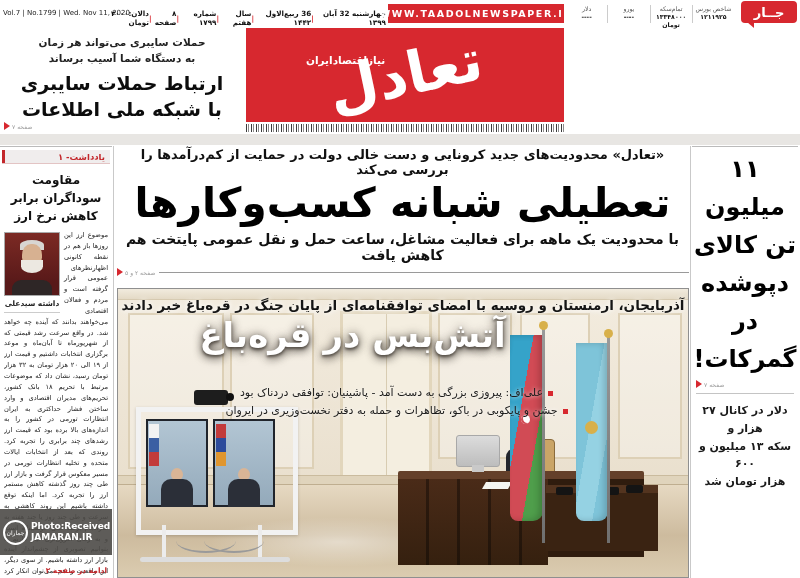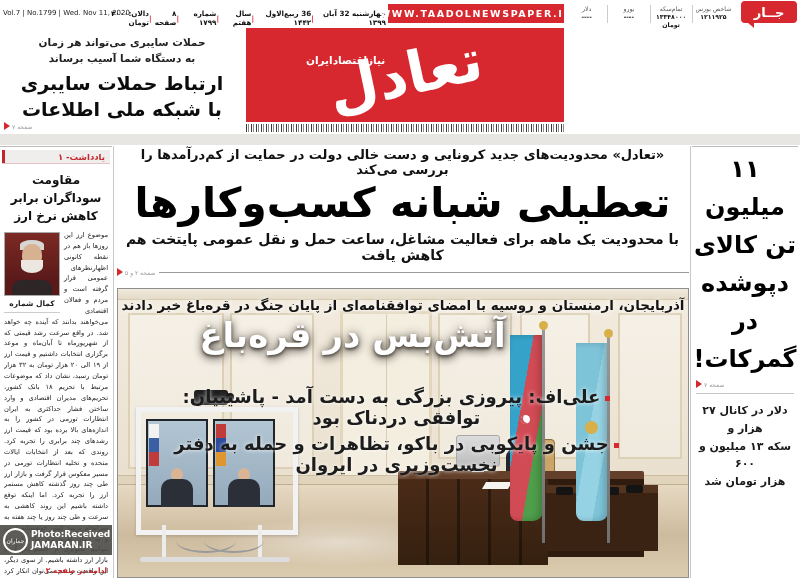--- a/index.html
+++ b/index.html
@@ -47,21 +47,21 @@
               white-space:pre-line;color:#111;}
   .note-body{margin:0 4px;font-size:6.7px;line-height:1.62;text-align:justify;color:#222;height:352px;overflow:hidden;}
   .pbox{float:left;width:56px;margin:2px 4px 2px 0;}
   .pic{position:relative;width:54px;height:62px;border:1px solid #aaa;background:linear-gradient(#7c2a24,#58191а 80%);
        background:linear-gradient(#7c2a24,#581919 80%);overflow:hidden;}
   .pic-hair{position:absolute;left:15px;top:7px;width:24px;height:10px;background:#d8d6d2;border-radius:50% 50% 0 0;}
   .pic-face{position:absolute;left:17px;top:11px;width:20px;height:24px;background:#d7b191;border-radius:45%;}
   .pic-beard{position:absolute;left:16px;top:27px;width:22px;height:13px;background:#ece8e1;border-radius:0 0 50% 50%;}
   .pic-body{position:absolute;left:7px;bottom:0;width:40px;height:15px;background:#2e2626;border-radius:9px 9px 0 0;}
   .pcap{font-size:7.5px;font-weight:bold;text-align:center;margin-top:2px;padding-bottom:2px;border-bottom:1px solid #ccc;}
-  .wm{position:absolute;left:0;bottom:24px;width:112px;height:30px;background:rgba(77,74,71,.9);
+  .wm{position:absolute;left:0;bottom:24px;width:112px;height:46px;background:rgba(77,74,71,.9);
       display:flex;align-items:center;gap:3px;padding:0 3px;direction:ltr;box-sizing:border-box;}
   .wm-logo{width:21px;height:21px;border:2px solid #fff;border-radius:50%;color:#fff;font-size:6px;
            display:flex;align-items:center;justify-content:center;flex:0 0 auto;}
   .wm-l{font-size:9px;font-weight:bold;color:#fff;line-height:1.2;white-space:nowrap;}
   .continue{position:absolute;right:5px;bottom:4px;font-size:7.5px;font-weight:bold;color:#c3272b;}
   
   .lead{position:absolute;left:116px;top:147px;width:573px;text-align:center;direction:rtl;}
   .lead-k{font-size:13px;font-weight:bold;color:#111;}
   .lead-h{font-size:41px;font-weight:900;color:#000;line-height:1.22;margin-top:1px;}
   .lead-s{font-size:14px;font-weight:bold;color:#111;margin-top:3px;}
@@ -120,21 +120,21 @@
                 box-shadow:inset 2px -1px 0 #d14b55;}
   .flag2{left:458px;top:54px;width:32px;height:178px;border-radius:0 0 9px 8px;
          background:linear-gradient(100deg,#7ec4d9 0 45%,#95d2e3 45% 75%,#7ec4d9 75%);box-shadow:inset -4px 0 6px rgba(0,0,0,.18);}
   .flag2::after{content:"";position:absolute;left:9px;top:78px;width:13px;height:13px;background:#d8b04a;border-radius:50%;}
   
   .ph-kicker{top:8px;left:0;right:0;text-align:center;font-size:13.5px;font-weight:800;color:#151515;direction:rtl;
              text-shadow:0 0 5px rgba(255,255,255,.95),0 0 9px rgba(255,255,255,.8);}
   .ph-head{top:26px;left:0;right:101px;text-align:center;font-size:34px;font-weight:900;color:#fff;direction:rtl;
            text-shadow:0 2px 3px rgba(80,74,66,.95),0 0 10px rgba(95,88,80,.85),0 4px 8px rgba(60,55,50,.6);}
   .ph-bullets{top:92px;left:0;right:50px;text-align:center;direction:rtl;}
-  .pb{position:static;display:block;font-size:18px;font-weight:700;color:#1c1c1c;margin-top:5px;
+  .pb{position:static;display:block;font-size:11px;font-weight:400;color:#1c1c1c;margin-top:5px;
       text-shadow:0 0 4px rgba(255,255,255,.9);margin-left:37px;}
   .pb::before{content:"";display:inline-block;width:5px;height:5px;background:#d7282f;margin-left:5px;vertical-align:middle;}
   
   .rcol{position:absolute;left:692px;top:146px;width:106px;height:432px;direction:rtl;text-align:center;border-top:1px solid #bbb;}
   .rc-k{font-size:11px;font-weight:bold;line-height:1.6;color:#1a1a1a;margin-top:8px;white-space:pre-line;}
   .rc-h1{font-size:24px;font-weight:900;line-height:1.58;color:#000;margin-top:4px;white-space:pre-line;}
   .rc-div{border-top:1px solid #c4c4c4;margin:5px 4px;}
   .rc-marker{justify-content:flex-start;margin:2px 0 0 4px;}
 </style>
 </head>
@@ -204,21 +204,21 @@
     <div class="note-title">مقاومت سوداگران برابر
 کاهش نرخ ارز</div>
     <div class="note-body">
       <div class="pbox">
         <div class="pic">
           <div class="pic-hair"></div>
           <div class="pic-face"></div>
           <div class="pic-beard"></div>
           <div class="pic-body"></div>
         </div>
-        <div class="pcap">کمال شماره</div>
+        <div class="pcap">داشته سیدعلی</div>
       </div>
       <span>موضوع ارز این روزها باز هم در نقطه کانونی اظهارنظرهای عمومی قرار گرفته است و مردم و فعالان اقتصادی می‌خواهند بدانند که آینده چه خواهد شد. در واقع سرعت رشد قیمتی که از شهریورماه تا آبان‌ماه و موعد برگزاری انتخابات داشتیم و قیمت ارز از ۱۹ الی ۲۰ هزار تومان به ۳۲ هزار تومان رسید، نشان داد که موضوعات مرتبط با تحریم ۱۸ بانک کشور، تحریم‌های مدیران اقتصادی و وارد ساختن فشار حداکثری به ایران انتظارات تورمی در کشور را به اندازه‌های بالا برده بود که قیمت ارز رشدهای چند برابری را تجربه کرد. روندی که بعد از انتخابات ایالات متحده و تخلیه انتظارات تورمی در مسیر معکوس قرار گرفت و بازار ارز طی چند روز گذشته کاهش مستمر ارز را تجربه کرد. اما اینکه توقع داشته باشیم این روند کاهشی به سرعت و طی چند روز یا چند هفته به سرانجام برسد کمی خوشبینانه است و به زمان افزون‌تری نیاز داریم تا بتوانیم تصویری از چشم‌انداز آینده بازار ارز داشته باشیم. از سوی دیگر، این واقعیت را هم نمی‌توان انکار کرد که برخی افراد و جریانات بانفوذ در کشورمان از کاهش نرخ ارز استقبال نمی‌کنند و بر اساس منافعی که دارند تلاش می‌کنند تا قیمت ارز در دالان افزایشی مستمر قرار داشته باشد. جالب است برخی جریانات حتی برای دلار ۴۰ الی ۵۰ هزار تومانی هم نقشه‌هایی کشیده بودند و مبتنی بر این برنامه‌ها تلاش می‌کنند تا در برابر روندهایی که ممکن است روند کاهشی قیمت را تقویت کند، مقاومت کنند.</span>
     </div>
     <div class="wm">
       <div class="wm-logo">جماران</div>
       <div>
         <div class="wm-l">Photo:Received</div>
         <div class="wm-l">JAMARAN.IR</div>
       </div>
     </div>

